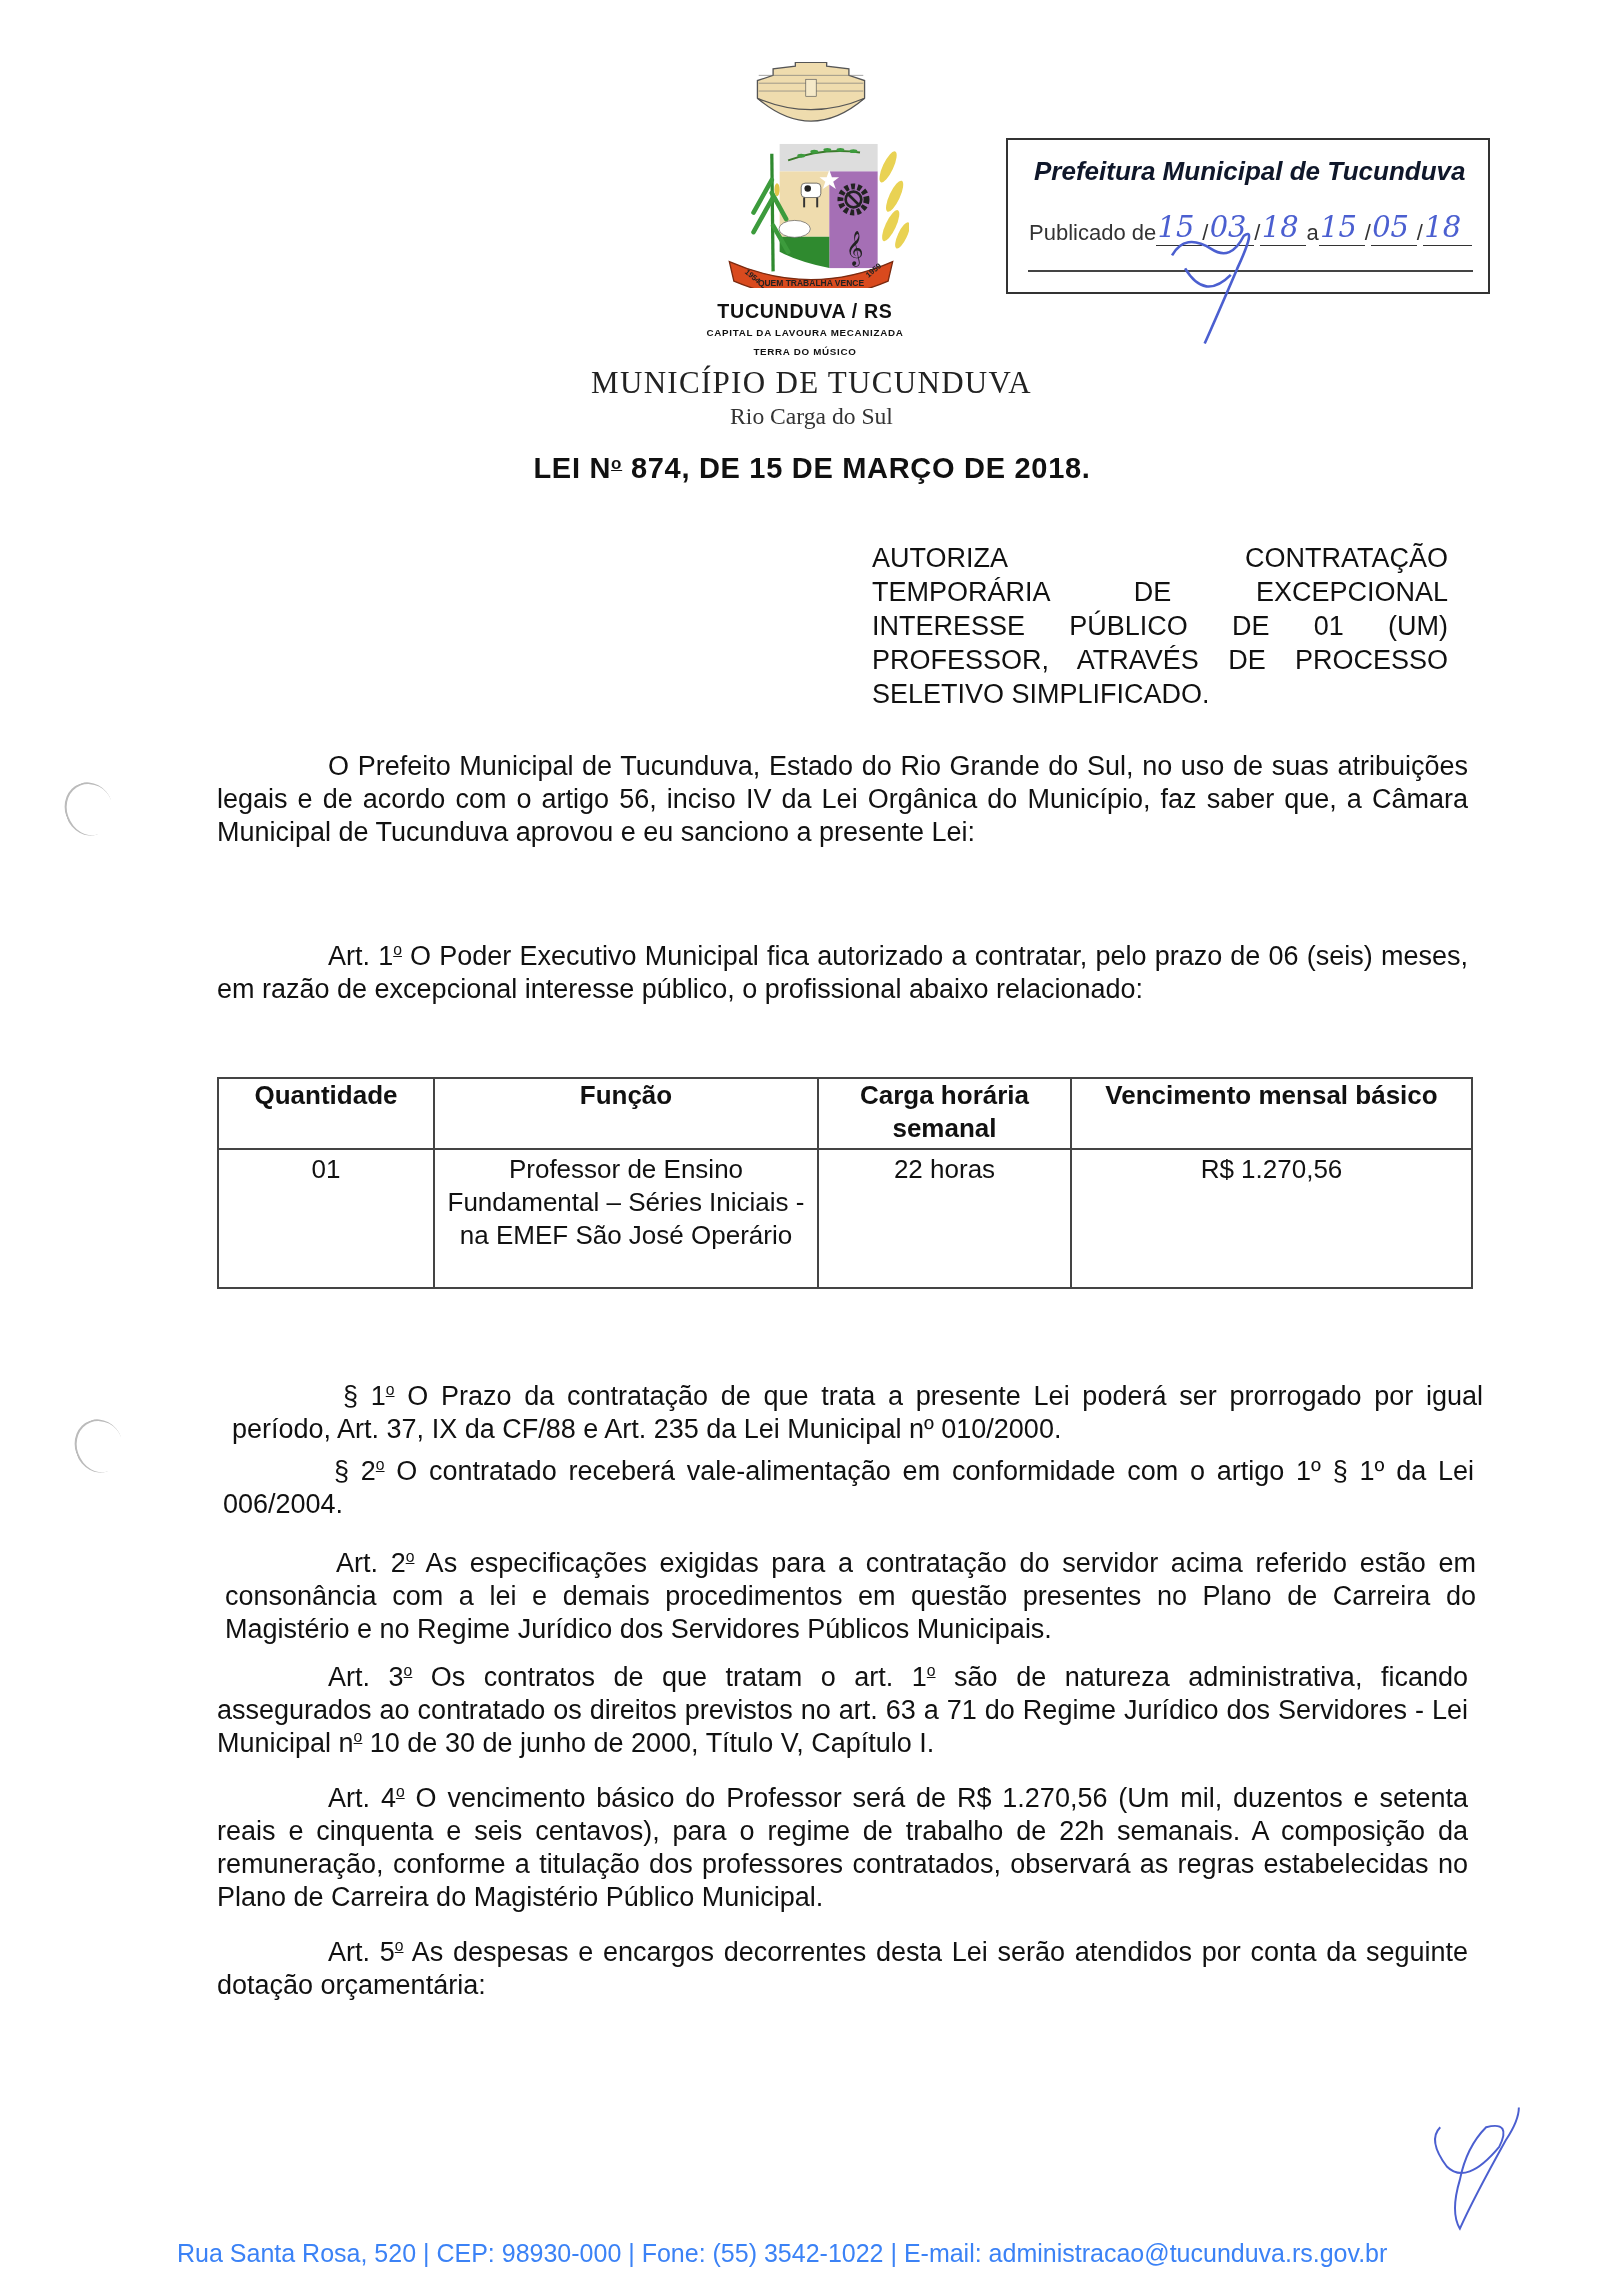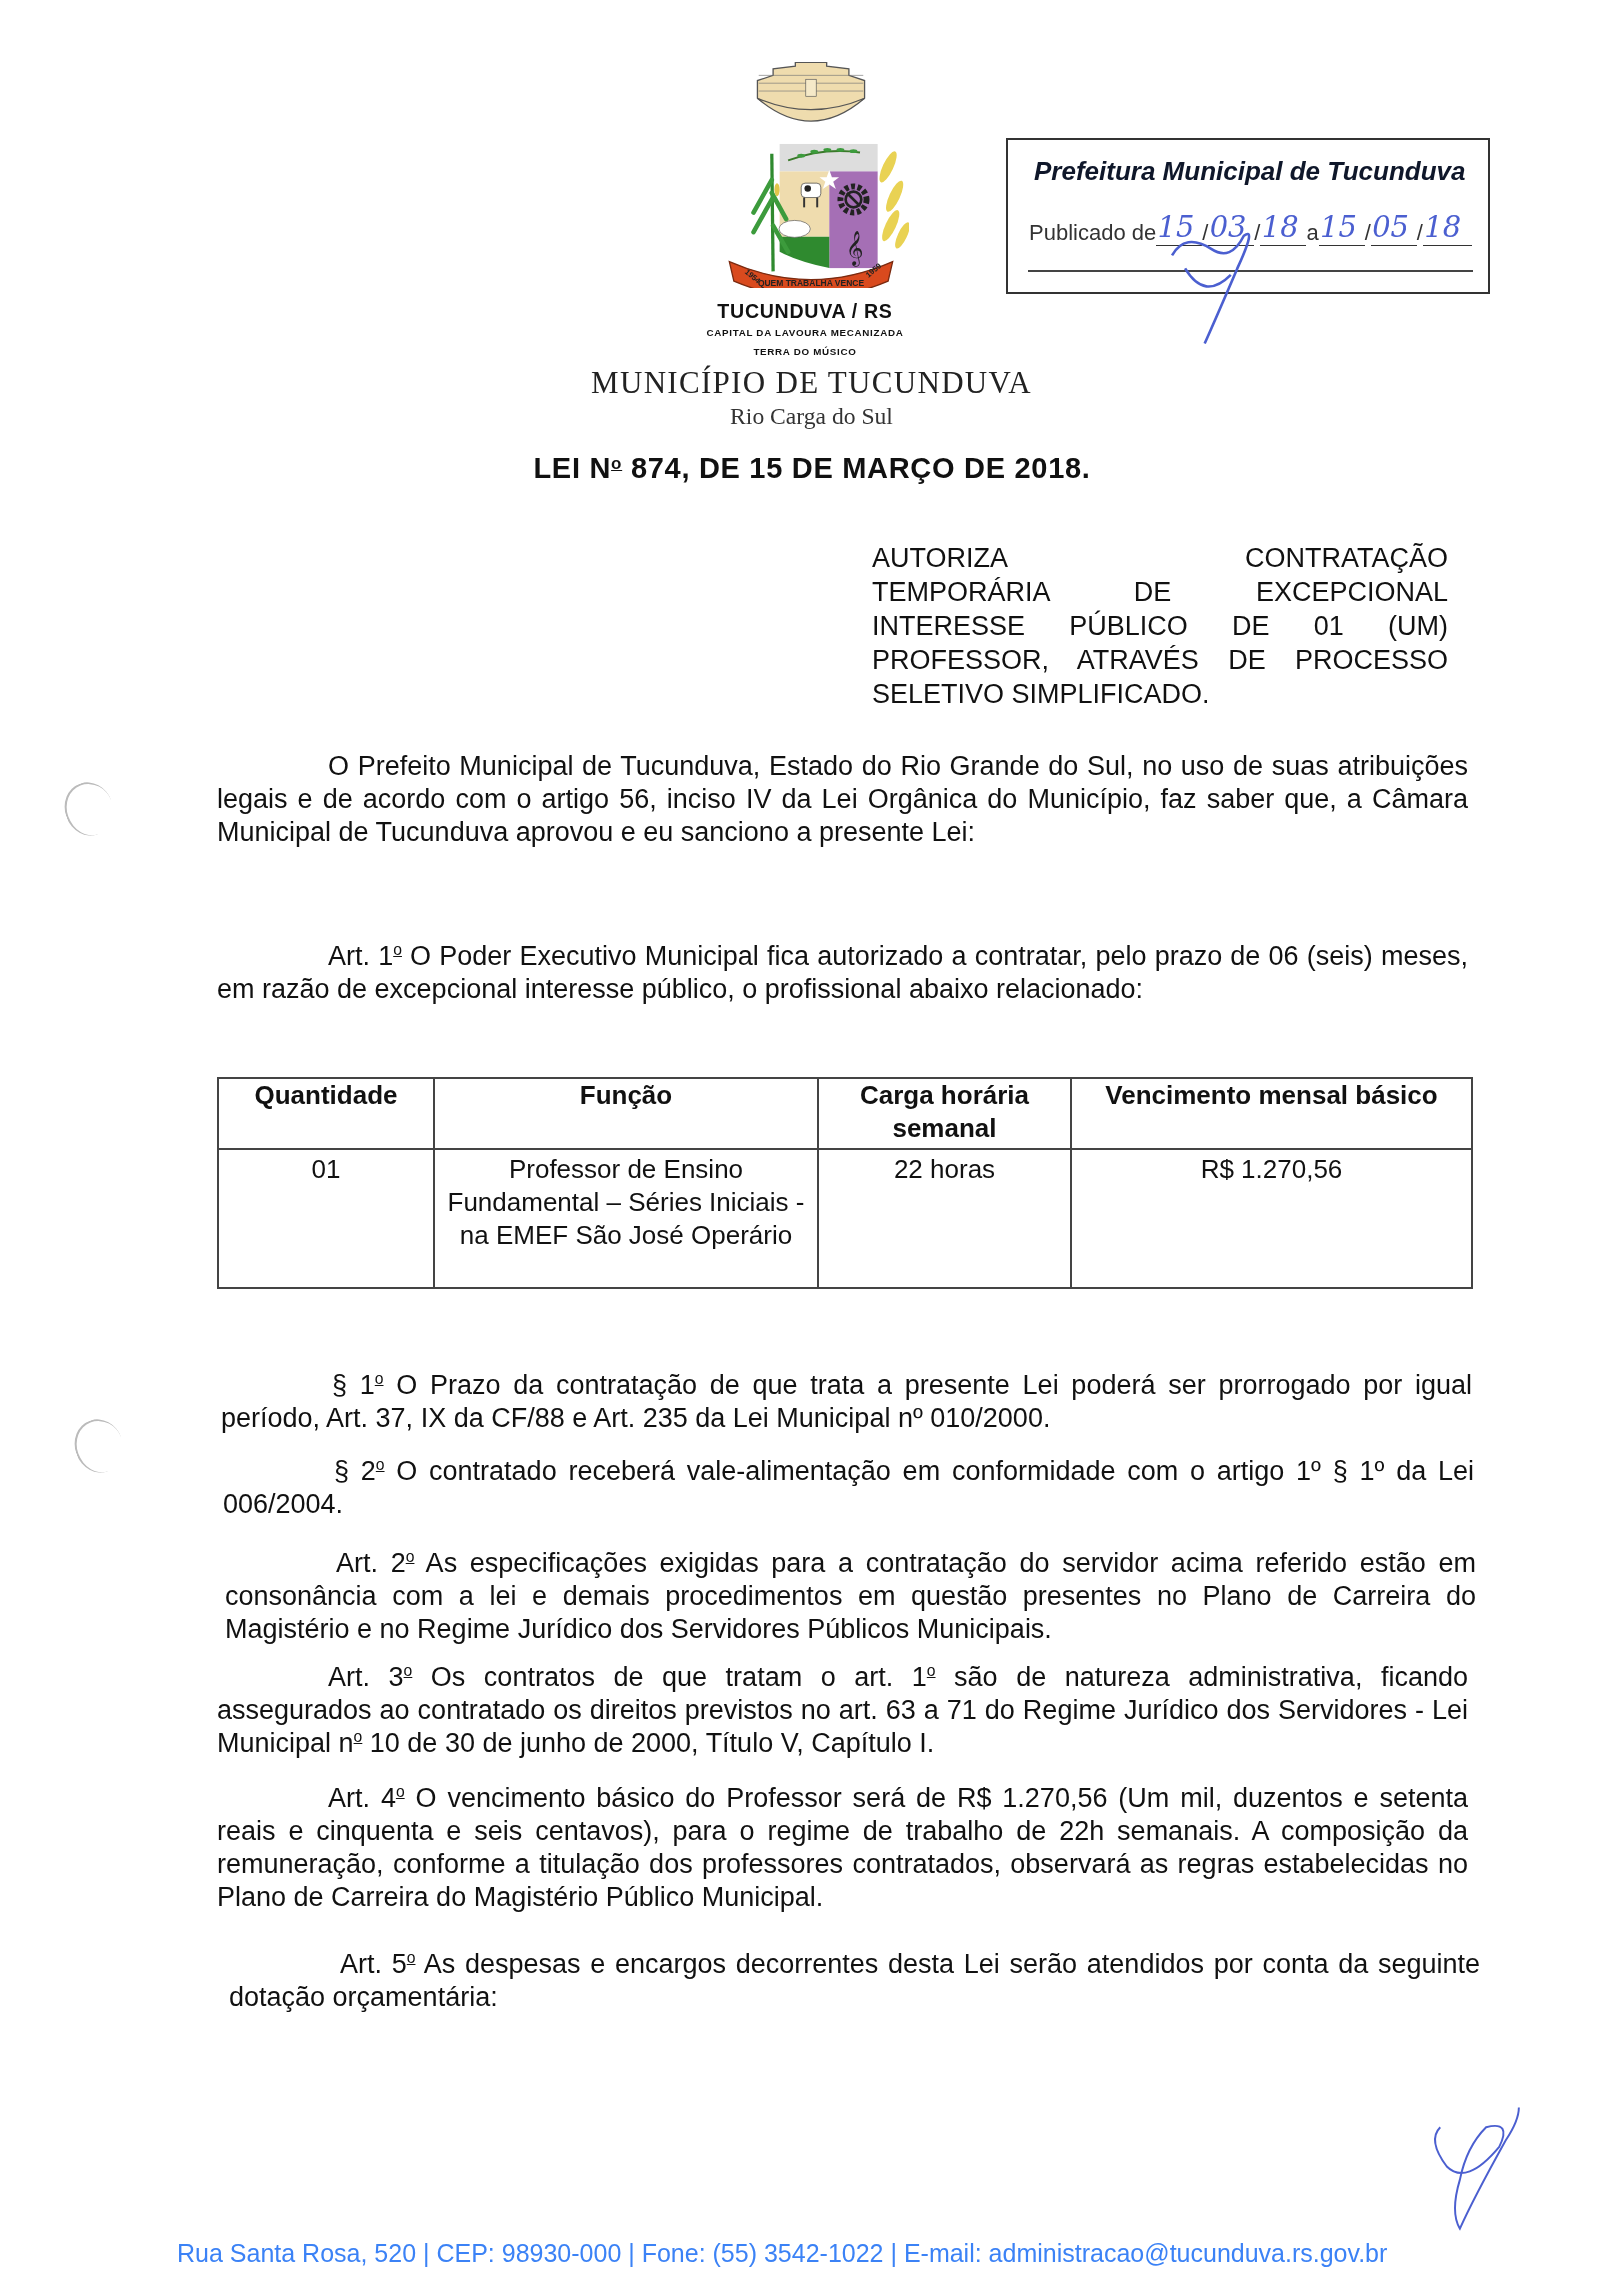--- a/index.html
+++ b/index.html
@@ -189,30 +189,30 @@
   <tbody>
     <tr>
       <td>01</td>
       <td>Professor de Ensino Fundamental – Séries Iniciais - na EMEF São José Operário</td>
       <td>22 horas</td>
       <td>R$ 1.270,56</td>
     </tr>
   </tbody>
 </table>
 
-<p id="par1" class="abs para indent sans" style="margin:4px"><span>§ 1</span><sup>o</sup><span> O Prazo da contratação de que trata a presente Lei poderá ser prorrogado por igual período, Art. 37, IX da CF/88 e Art. 235 da Lei Municipal nº 010/2000.</span></p>
+<p id="par1" class="abs para indent sans" style="margin:15px"><span>§ 1</span><sup>o</sup><span> O Prazo da contratação de que trata a presente Lei poderá ser prorrogado por igual período, Art. 37, IX da CF/88 e Art. 235 da Lei Municipal nº 010/2000.</span></p>
 
 <p id="par2" class="abs para indent sans" style="margin:6px"><span>§ 2</span><sup>o</sup><span> O contratado receberá vale-alimentação em conformidade com o artigo 1º § 1º da Lei 006/2004.</span></p>
 
 <p id="art2" class="abs para indent sans" style="margin:8px"><span>Art. 2</span><sup>o</sup><span> As especificações exigidas para a contratação do servidor acima referido estão em consonância com a lei e demais procedimentos em questão presentes no Plano de Carreira do Magistério e no Regime Jurídico dos Servidores Públicos Municipais.</span></p>
 
 <p id="art3" class="abs para indent sans" style="margin:0"><span>Art. 3</span><sup>o</sup><span> Os contratos de que tratam o art. 1</span><sup>o</sup><span> são de natureza administrativa, ficando assegurados ao contratado os direitos previstos no art. 63 a 71 do Regime Jurídico dos Servidores - Lei Municipal n</span><sup>o</sup><span> 10 de 30 de junho de 2000, Título V, Capítulo I.</span></p>
 
 <p id="art4" class="abs para indent sans" style="margin:0"><span>Art. 4</span><sup>o</sup><span> O vencimento básico do Professor será de R$ 1.270,56 (Um mil, duzentos e setenta reais e cinquenta e seis centavos), para o regime de trabalho de 22h semanais. A composição da remuneração, conforme a titulação dos professores contratados, observará as regras estabelecidas no Plano de Carreira do Magistério Público Municipal.</span></p>
 
-<p id="art5" class="abs para indent sans" style="margin:12px"><span>Art. 5</span><sup>o</sup><span> As despesas e encargos decorrentes desta Lei serão atendidos por conta da seguinte dotação orçamentária:</span></p>
+<p id="art5" class="abs para indent sans" style="margin:0"><span>Art. 5</span><sup>o</sup><span> As despesas e encargos decorrentes desta Lei serão atendidos por conta da seguinte dotação orçamentária:</span></p>
 
 <svg id="signature" class="abs" viewBox="0 0 180 200">
   <path d="M40 40 Q20 60 50 100 Q80 130 130 70 Q150 30 110 40 Q80 70 70 120 Q55 170 70 195 Q90 150 140 60 Q160 30 160 10" stroke="#4b5fd0" stroke-width="3" fill="none"></path>
 </svg>
 
 <div id="footer" class="abs sans">Rua Santa Rosa, 520 | CEP: 98930-000 | Fone: (55) 3542-1022  | E-mail: administracao@tucunduva.rs.gov.br</div>
 
 
 </body></html>

